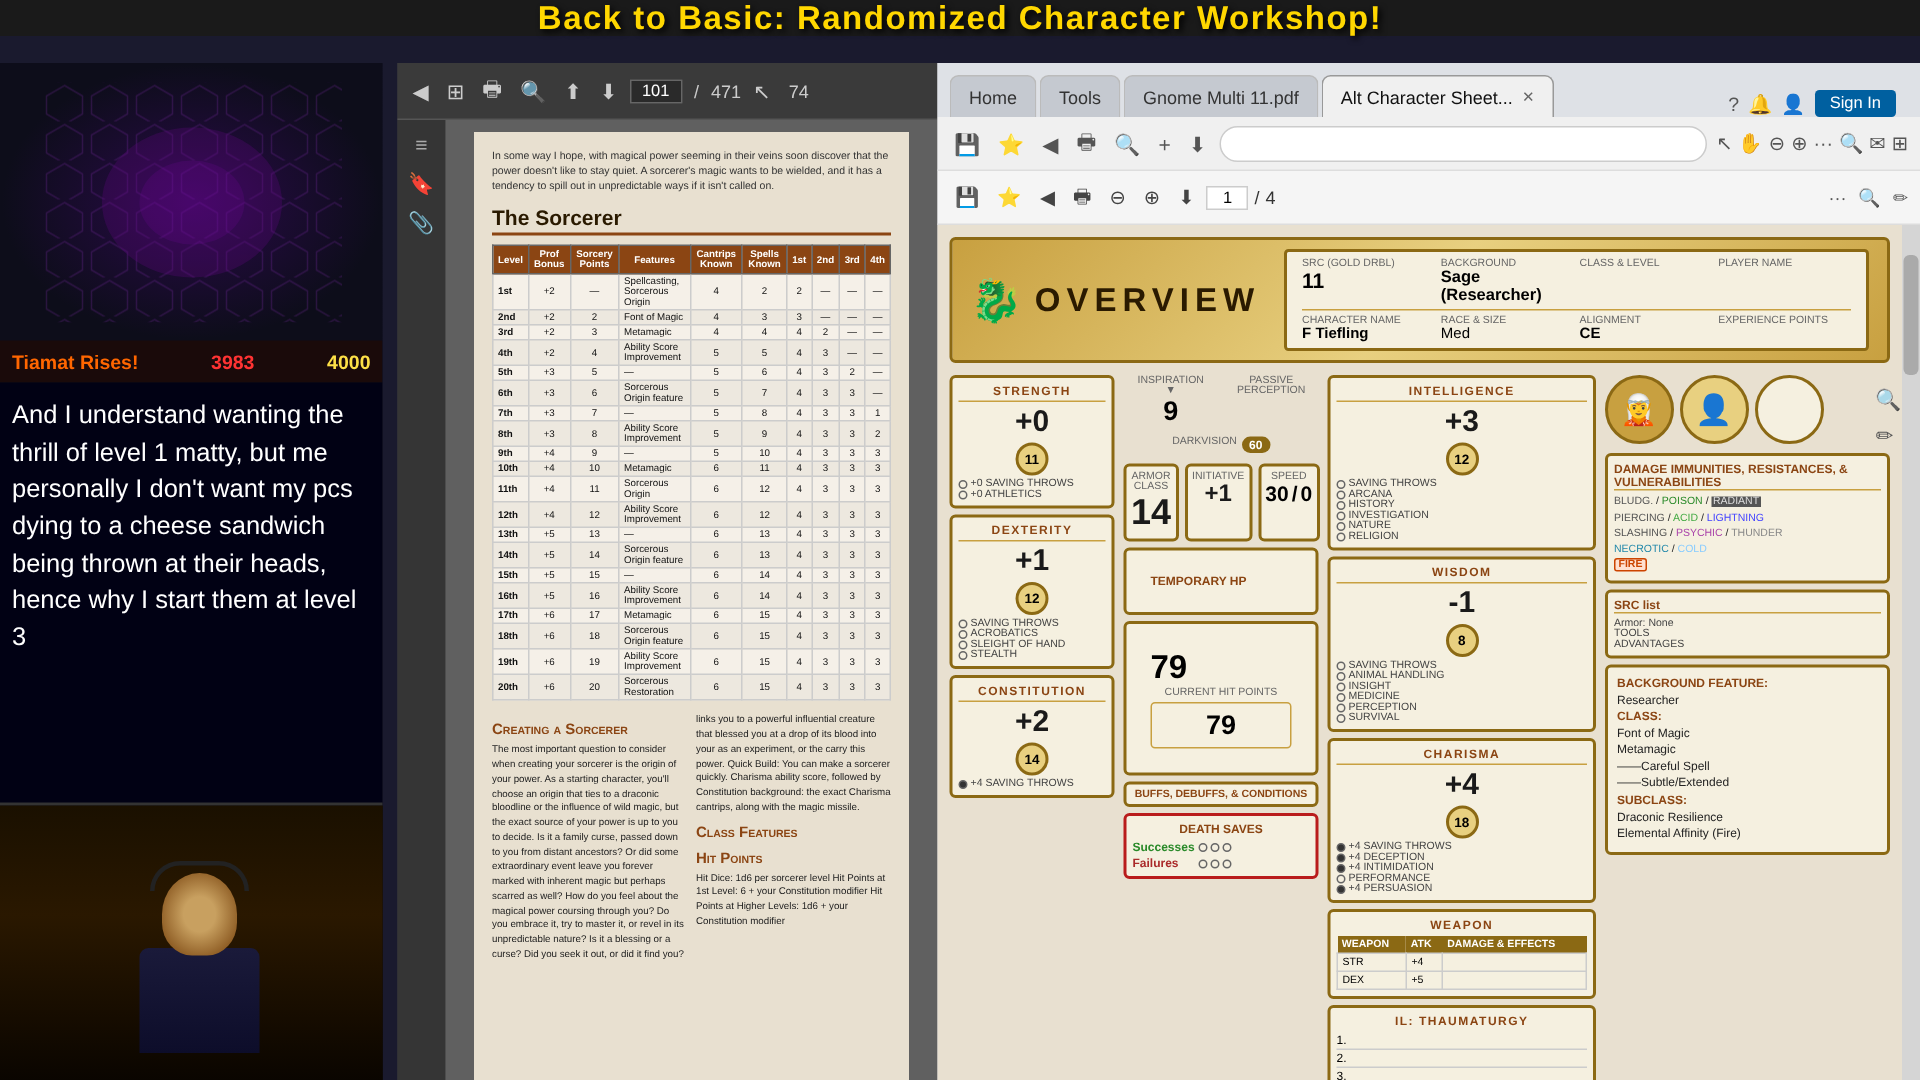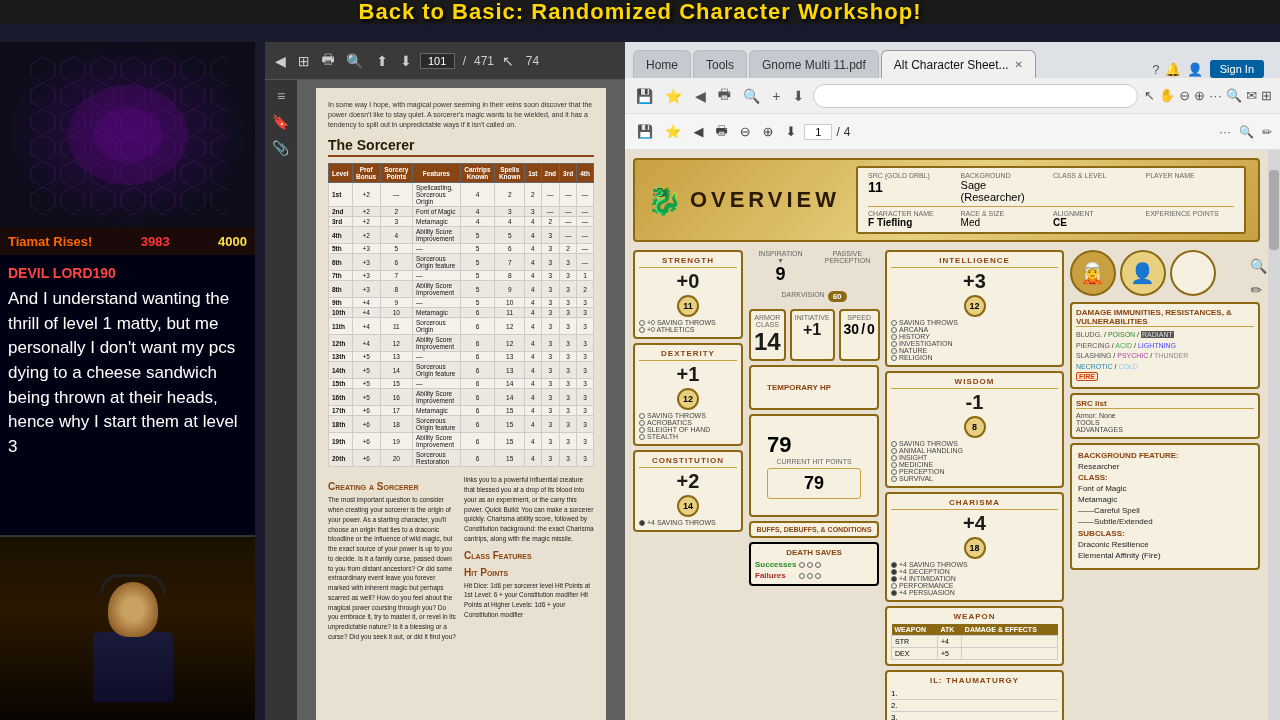--- a/index.html
+++ b/index.html
@@ -488,21 +488,21 @@
       color: #666;
       text-transform: uppercase;
     }
     .combat-box-value {
       font-size: 16px;
       font-weight: bold;
       color: #1a1a1a;
     }
 
     .death-saves-box {
-      border: 2px solid #000000;
+      border: 2px solid #b91c1c;
       border-radius: 4px;
       background: #f5f0e0;
       padding: 4px;
     }
     .ds-label {
       font-size: 8px;
       font-weight: bold;
       color: #8B4513;
       text-align: center;
     }
@@ -648,21 +648,20 @@
     </svg>
   </div>
 
   <div id="health-bar">
     <span class="name">Tiamat Rises!</span>
     <span class="hp-current">3983</span>
     <span class="hp-max">4000</span>
   </div>
 
   <div id="chat-box">
-    <div id="username">DEVIL LORD190</div>
     <div id="chat-message">And I understand wanting the thrill of level 1 matty, but me personally I don't want my pcs dying to a cheese sandwich being thrown at their heads, hence why I start them at level 3</div>
     <div id="viewer-count">
       <span class="twitch-icon">▶</span>
       <span>30</span>
     </div>
   </div>
 
   <div id="webcam">
     <div style="position:relative; width:100%; height:100%; background: linear-gradient(180deg, #1a1000 0%, #2a1800 40%, #0a0500 100%); display:flex; align-items:flex-end; justify-content:center; padding-bottom:8px;">
 
@@ -1054,21 +1053,21 @@
         <div style="flex:1;"></div>
 
         <div style="border:2px solid #8B6914; background:#f5f0e0; padding:4px 10px; border-radius:3px; font-size:9px; min-width:300px;">
           <div style="display:grid; grid-template-columns:1fr 1fr 1fr 1fr; gap:4px;">
             <div>
               <div style="color:#666; font-size:7px; text-transform:uppercase;">SRC (Gold DRBL)</div>
               <div style="font-weight:bold; font-size:14px;">11</div>
             </div>
             <div>
               <div style="color:#666; font-size:7px; text-transform:uppercase;">BACKGROUND</div>
-              <div style="font-weight:normal; font-size:11px;">Sage (Researcher)</div>
+              <div style="font-weight:bold; font-size:11px;">Sage (Researcher)</div>
             </div>
             <div>
               <div style="color:#666; font-size:7px;">CLASS &amp; LEVEL</div>
             </div>
             <div>
               <div style="color:#666; font-size:7px;">PLAYER NAME</div>
             </div>
           </div>
           <div style="display:grid; grid-template-columns:1fr 1fr 1fr 1fr; gap:4px; margin-top:3px; border-top:1px solid #c8a040; padding-top:3px;">
             <div>

